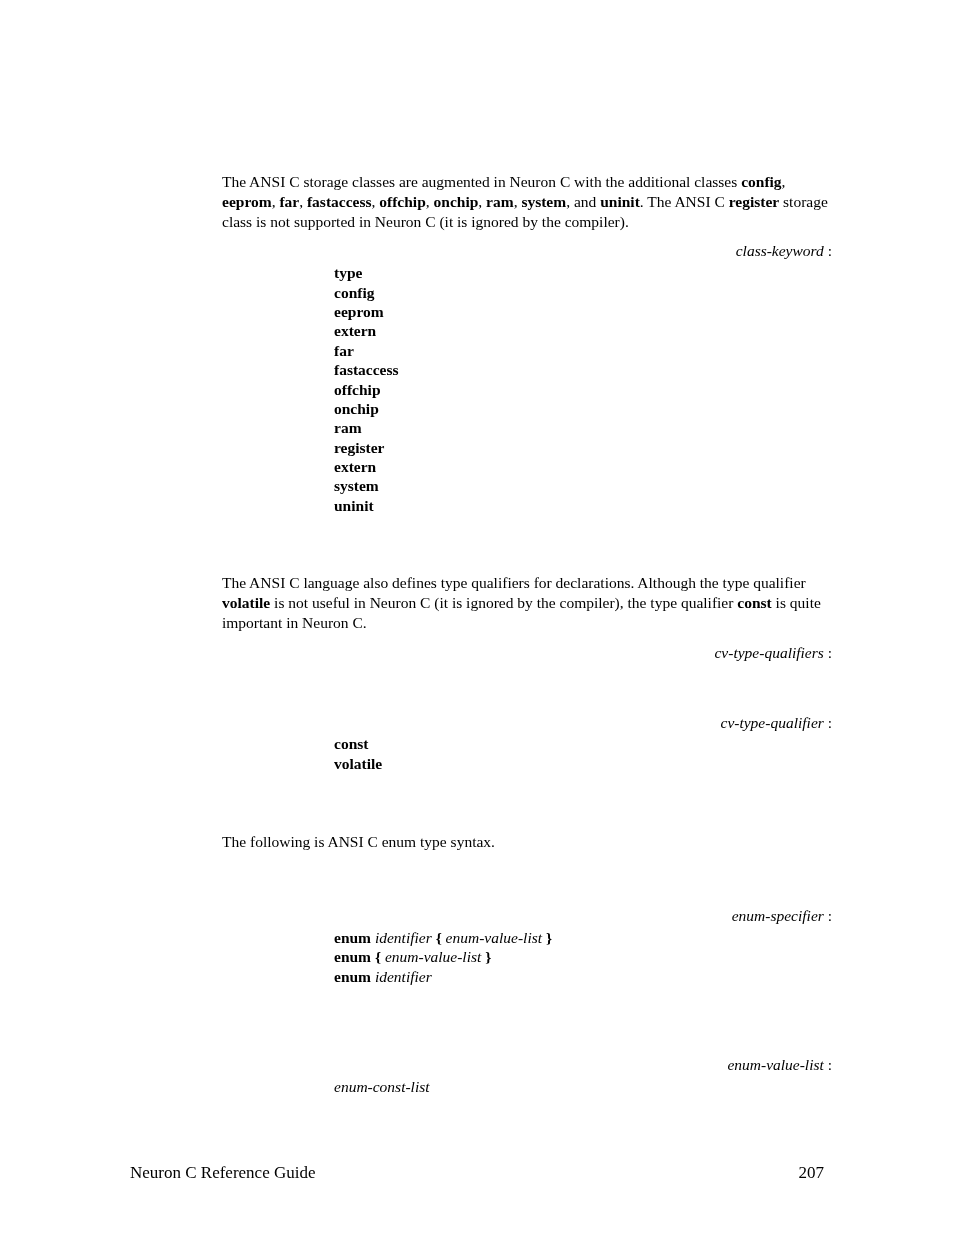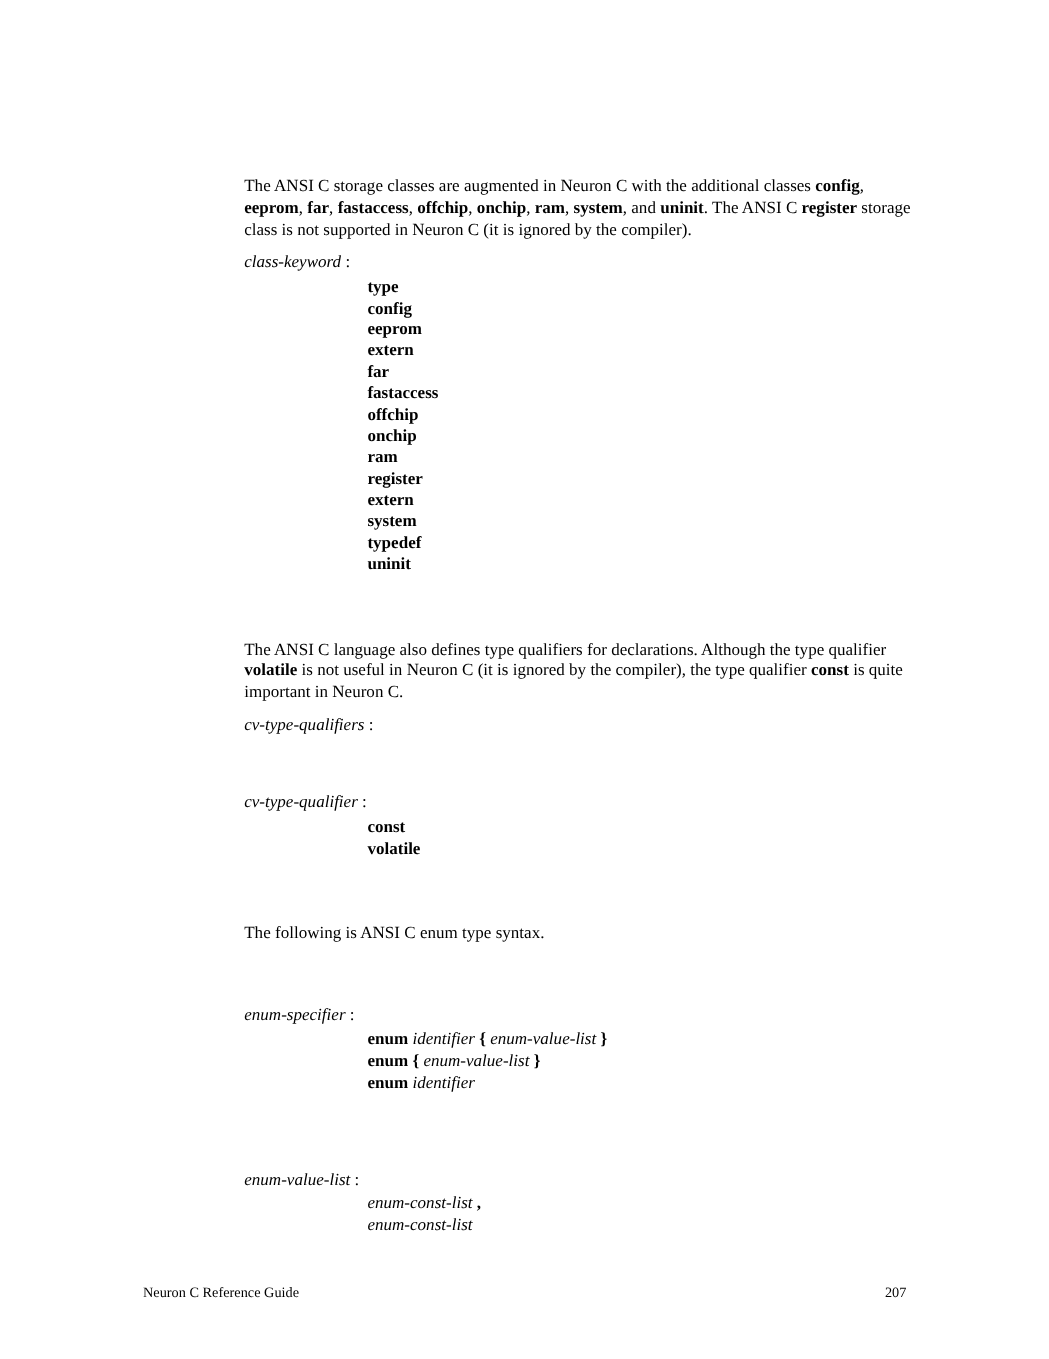--- a/index.html
+++ b/index.html
@@ -14,53 +14,55 @@
     width: 954px;
     height: 1235px;
     position: relative;
     box-sizing: border-box;
     padding: 160px 130px 0 130px;
   }
   .content {
     width: 610px;
     margin-left: 92px;
     line-height: 1.28;
+    margin-top: 12px;
   }
   p {
     margin: 0 0 4px 0;
   }
   .para {
     margin-bottom: 6px;
   }
   .bold { font-weight: bold; }
   .italic { font-style: italic; }
   .grammar-head {
     margin-top: 10px;
     margin-bottom: 2px;
+    text-align: right;
   }
   .keyword-list {
     margin-left: 112px;
     margin-top: 2px;
     line-height: 1.25;
   }
   .grammar-body {
     margin-left: 112px;
     line-height: 1.28;
   }
   .gap-small { height: 20px; }
   .gap-med { height: 38px; }
   .gap-large { height: 58px; }
   .footer {
     position: absolute;
     bottom: 52px;
     left: 130px;
     right: 130px;
     display: flex;
     justify-content: space-between;
-    font-size: 13px;
+    font-size: 17px;
   }
 </style>
 </head>
 <body>
 
 <div class="page">
   <div class="content">
 
     <p class="para">
       <span>The ANSI C storage classes are augmented in Neuron C with the additional classes </span><span class="bold">config</span><span>, </span><span class="bold">eeprom</span><span>, </span><span class="bold">far</span><span>, </span><span class="bold">fastaccess</span><span>, </span><span class="bold">offchip</span><span>, </span><span class="bold">onchip</span><span>, </span><span class="bold">ram</span><span>, </span><span class="bold">system</span><span>, and </span><span class="bold">uninit</span><span>. The ANSI C </span><span class="bold">register</span><span> storage class is not supported in Neuron C (it is ignored by the compiler).</span>
@@ -75,21 +77,20 @@
       <div>eeprom</div>
       <div>extern</div>
       <div>far</div>
       <div>fastaccess</div>
       <div>offchip</div>
       <div>onchip</div>
       <div>ram</div>
       <div>register</div>
       <div>extern</div>
       <div>system</div>
-      <div>typedef</div>
       <div>uninit</div>
     </div>
 
     <div class="gap-large"></div>
 
     <p class="para">
       <span>The ANSI C language also defines type qualifiers for declarations.  Although the type qualifier </span><span class="bold">volatile</span><span> is not useful in Neuron C (it is ignored by the compiler), the type qualifier </span><span class="bold">const</span><span> is quite important in Neuron C.</span>
     </p>
 
     <p class="grammar-head">
@@ -128,23 +129,20 @@
     </div>
 
     <div class="gap-med"></div>
     <div class="gap-small"></div>
 
     <p class="grammar-head">
       <span class="italic">enum-value-list</span><span> :</span>
     </p>
     <div class="grammar-body">
       <div>
-        <span class="italic">enum-const-list</span><span class="bold"> ,</span>
-      </div>
-      <div>
         <span class="italic">enum-const-list</span>
       </div>
     </div>
 
   </div>
 
   <div class="footer">
     <span>Neuron C Reference Guide</span>
     <span>207</span>
   </div>

